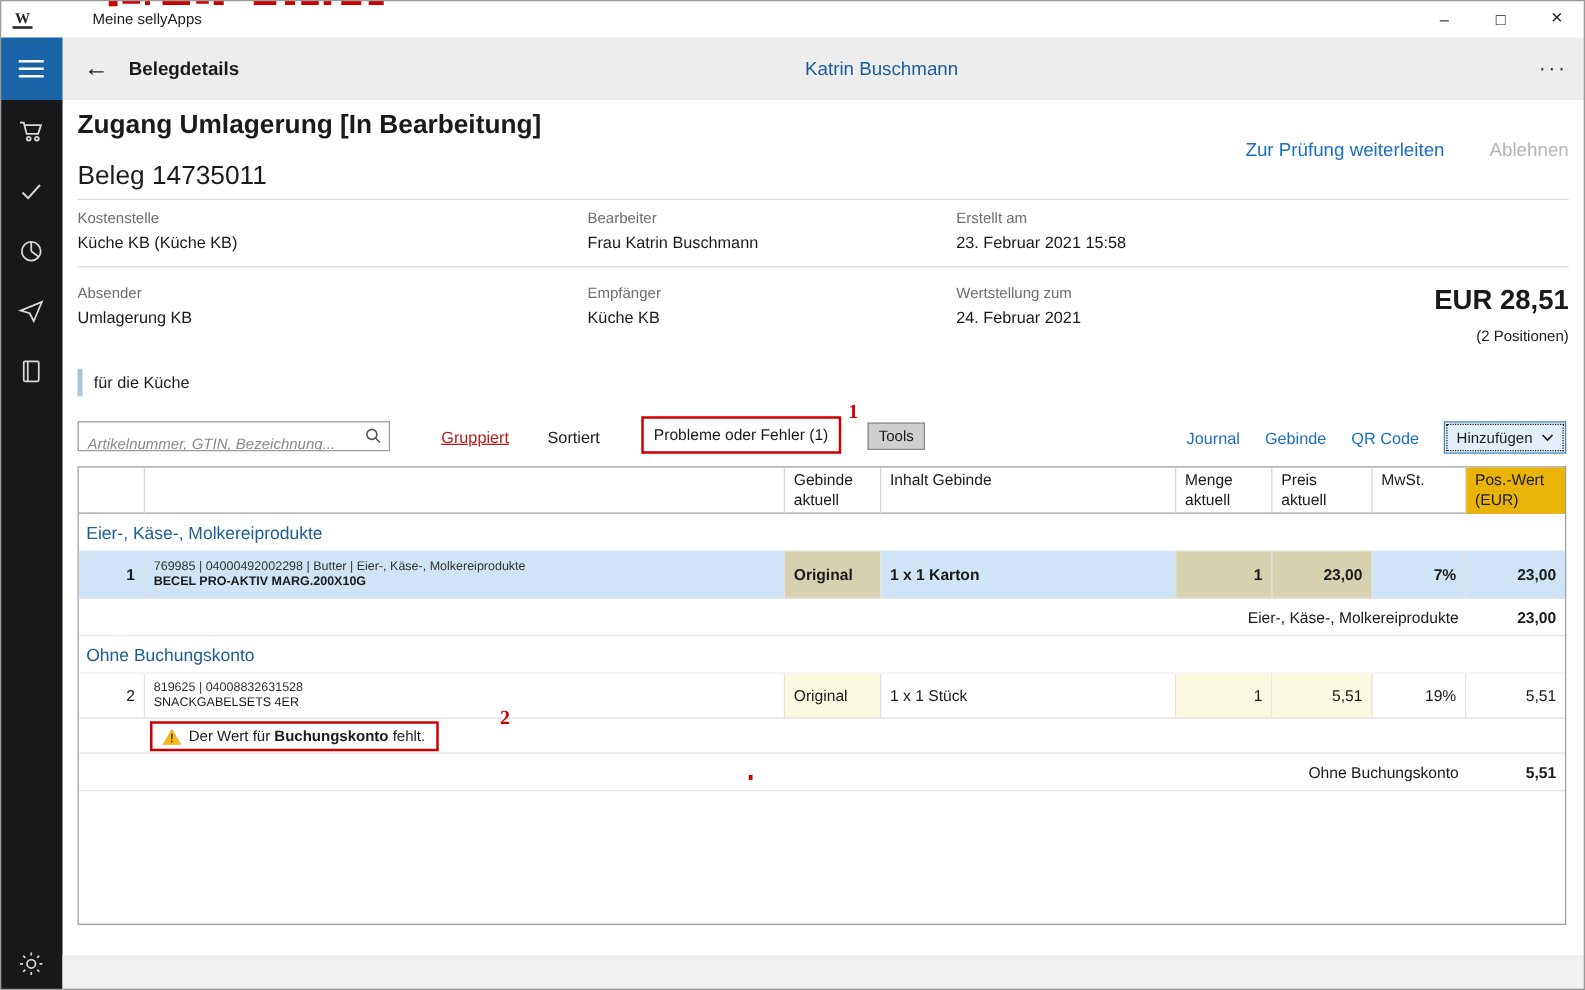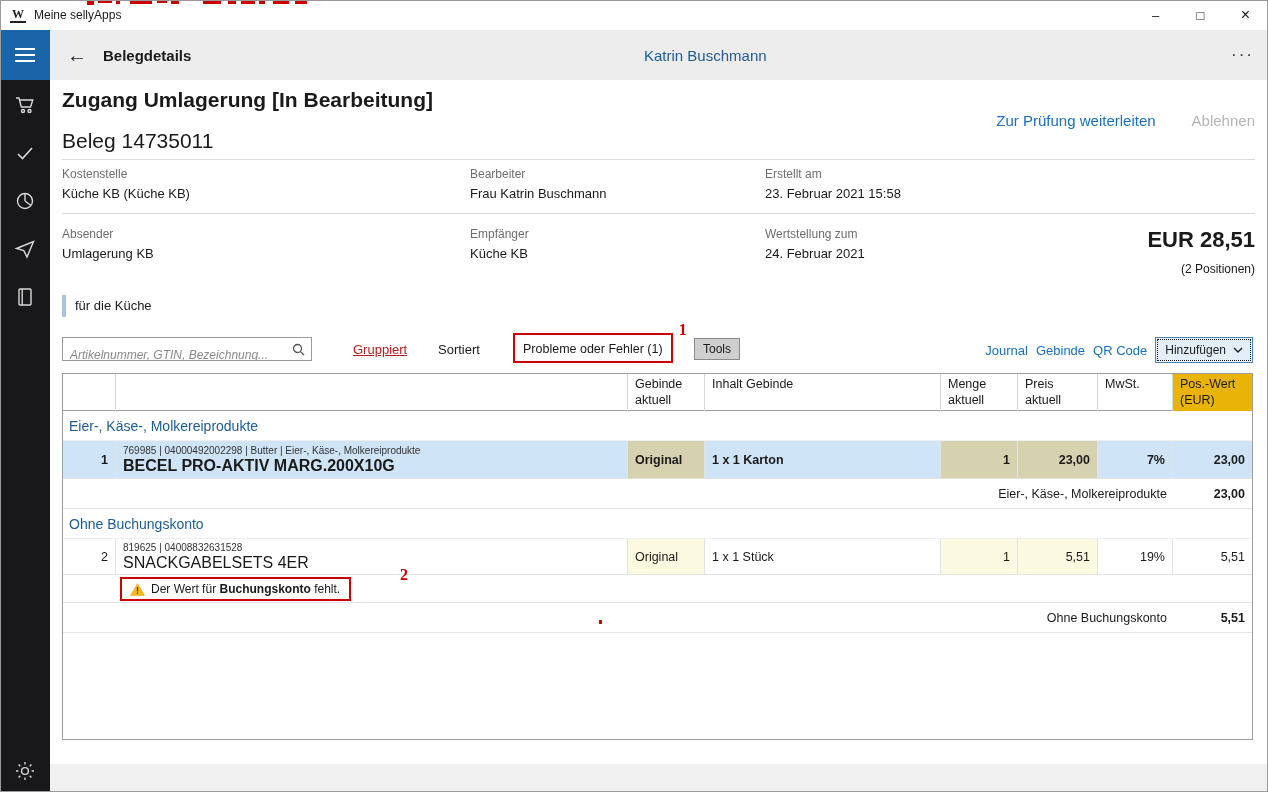--- a/index.html
+++ b/index.html
@@ -3,21 +3,21 @@
 <meta charset="utf-8">
 <style>
   * { margin:0; padding:0; box-sizing:border-box; }
   html,body { width:1268px; height:792px; }
   body {
     position:relative; overflow:hidden; background:#fff;
     font-family:"Liberation Sans","DejaVu Sans",sans-serif; color:#1a1a1a;
   }
 
   
-  .titlebar { position:absolute; top:0; left:0; right:0; height:30px; background:#fff; display:flex; align-items:center; }
+  .titlebar { position:absolute; top:0; left:0; right:0; height:30px; background:#fff; display:flex; align-items:center;gap:40px; }
   .app-icon { margin-left:10px; width:16px; height:16px; display:flex; align-items:center; justify-content:center;
               font:700 12px "Liberation Serif",serif; color:#222; border-bottom:2px solid #222; }
   .app-icon::before { content:"W"; }
   .title-text { margin-left:8px; font-size:12px; color:#1a1a1a; }
   .win-controls { margin-left:auto; display:flex; height:30px; }
   .win-btn { width:45px; height:30px; display:flex; align-items:center; justify-content:center; font-size:13px; color:#1a1a1a; }
   .win-btn.close { font-size:16px; }
 
   
   .app-header { position:absolute; top:30px; left:0; right:0; height:50px; background:#ededed; }
@@ -59,40 +59,40 @@
   .search-icon { position:absolute; right:7px; top:5px; }
   .tb-link { position:absolute; top:342px; font-size:13px; }
   .grouped { left:353px; color:#b91c1c; text-decoration:underline; }
   .sorted { left:438px; color:#1a1a1a; }
   .problems-annotation { position:absolute; left:513px; top:333px; border:2px solid #cc0000; padding:4px 8px; background:#fff; }
   .problems-annotation .txt { font-size:12.5px; color:#1a1a1a; }
   .ann { position:absolute; color:#cc0000; font:700 16px "Liberation Serif",serif; }
   .ann1 { right:-16px; top:-14px; }
   .tools-btn { position:absolute; left:694px; top:338px; height:22px; padding:0 8px; background:#cfcfcf; border:1px solid #8a8a8a;
                font-size:12px; display:flex; align-items:center; }
-  .tb-right { position:absolute; right:15px; top:337px; height:26px; display:flex; align-items:center; gap:8px; }
+  .tb-right { position:absolute; right:15px; top:337px; height:26px; display:flex; align-items:center; gap:20px; }
   .tb-right .rlink { font-size:13px; color:#1a6fc0; }
   .add-btn { height:26px; padding:0 9px; display:flex; align-items:center; gap:7px; background:#e3eef8;
              border:1px solid #4f87b4; outline:1px dotted #1a1a1a; outline-offset:-3px; font-size:12px; }
 
   
   .table { position:absolute; left:62px; top:373px; width:1191px; height:367px; border:1px solid #9e9e9e; background:#fff;
            display:flex; flex-direction:column; }
   .trow { display:grid; grid-template-columns:53px 512px 77px 236px 77px 80px 75px 1fr; }
   .thead { height:37px; border-bottom:1px solid #9e9e9e; }
   .th { padding:3px 7px; font-size:12.5px; line-height:1.25; border-right:1px solid #d6d6d6; }
   .th:last-child { border-right:none; }
   .th-blue { background:#eab308; }
   .tgroup { display:flex; align-items:center; height:30px; padding-left:6px; color:#1b5c98; font-size:14px; border-bottom:1px solid #efefef; }
   .td { display:flex; align-items:center; padding:2px 7px; font-size:12.5px; border-right:1px solid #e3e3e3; border-bottom:1px solid #e3e3e3; }
   .td:last-child { border-right:none; }
   .right { justify-content:flex-end; text-align:right; }
   .desc { flex-direction:column; align-items:flex-start; justify-content:center; gap:1px; }
   .info { font-size:10px; color:#333; white-space:nowrap; }
-  .pname { font-size:16px; }
+  .pname { font-size:10px; }
   .row1 { height:38px; }
   .row2 { height:36px; }
   .row-selected .td { background:#cfe4f7; }
   .row-selected .cell-tan { background:#d6d2af; }
   .row2 .cell-yellow { background:#fcf9e1; }
   .bold { font-weight:700; }
   .tsub { height:30px; border-bottom:1px solid #e3e3e3; }
   .sub-label { grid-column:1/8; align-self:center; text-align:right; padding-right:6px; font-size:12.5px; }
   .sub-value { grid-column:8; align-self:center; text-align:right; padding-right:7px; font-size:12.5px; font-weight:700; }
   .twarn { display:block; position:relative; height:28px; border-bottom:1px solid #e3e3e3; padding:2px 0 0 57px; }

